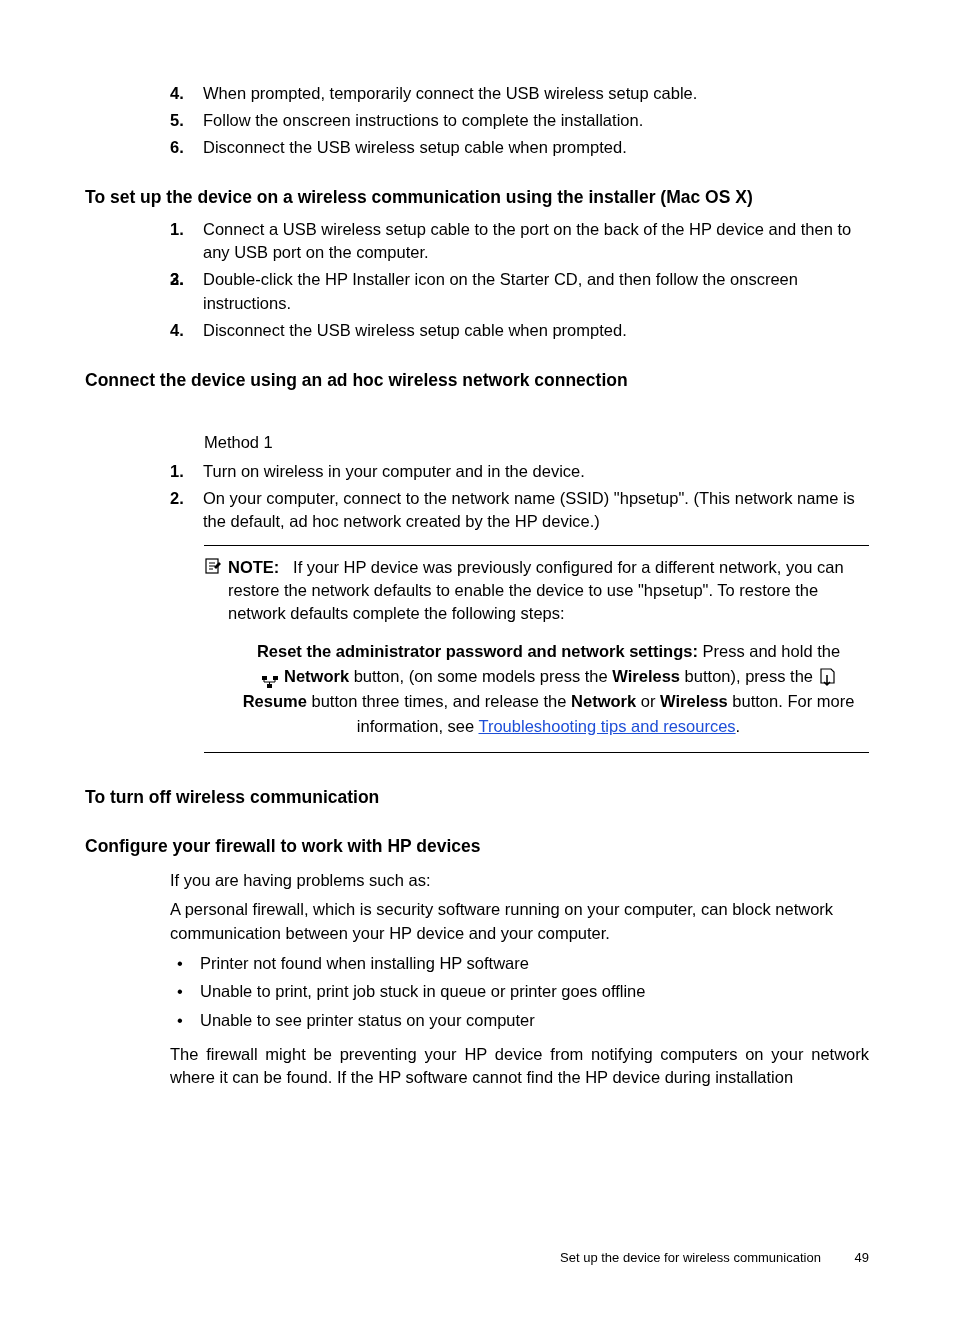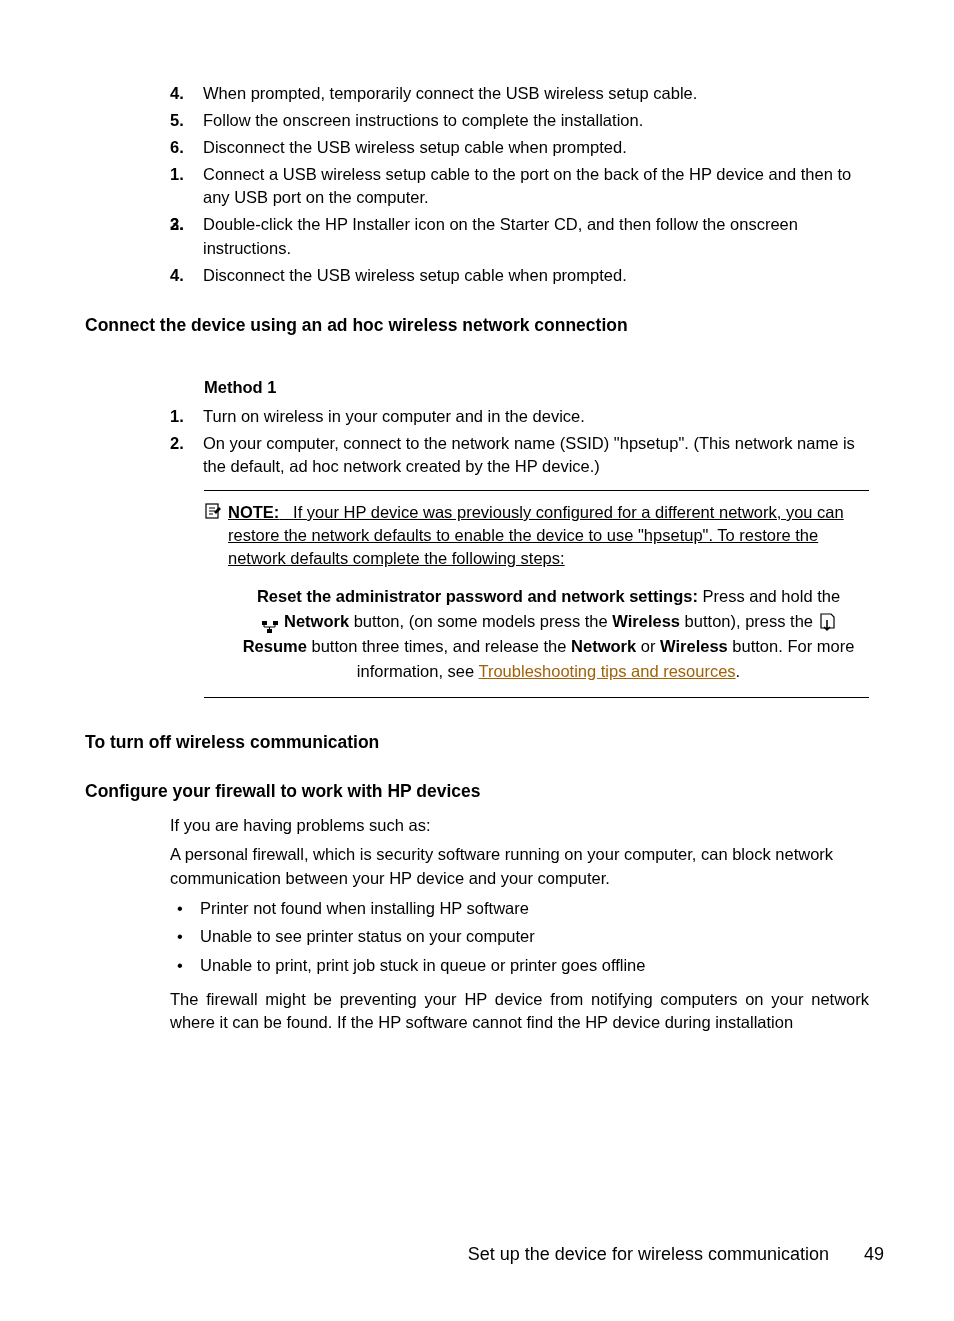--- a/index.html
+++ b/index.html
@@ -31,21 +31,21 @@
       font-weight: bold;
     }
     .section-heading {
       font-weight: bold;
       font-size: 17.5px;
       margin-top: 28px;
       margin-bottom: 10px;
       margin-left: 0;
     }
     .subsection-heading {
-      font-weight: bold;
+      font-weight: normal;
       font-size: 16.5px;
       margin-left: 119px;
       margin-top: 10px;
       margin-bottom: 8px;
     }
     .body-text {
       margin-left: 85px;
       line-height: 1.4;
       margin-top: 6px;
       margin-bottom: 6px;
@@ -71,21 +71,20 @@
       margin-top: 12px;
       border-top: 1px solid #000;
       border-bottom: 1px solid #000;
       padding-top: 10px;
       padding-bottom: 14px;
     }
     .note-row {
       position: relative;
       padding-left: 24px;
       line-height: 1.4;
-      text-decoration: underline;
     }
     .note-icon {
       position: absolute;
       left: 0;
       top: 1px;
       width: 18px;
       height: 18px;
     }
     .note-block-2 {
       padding-left: 24px;
@@ -100,29 +99,29 @@
       width: 18px;
       height: 14px;
     }
     .resume-icon {
       display: inline-block;
       vertical-align: middle;
       width: 18px;
       height: 22px;
     }
     .link {
-      color: #a16207;
+      color: #1d4ed8;
       text-decoration: underline;
       cursor: pointer;
     }
     .footer {
       position: absolute;
       bottom: 56px;
-      right: 70px;
-      font-size: 18px;
+      right: 85px;
+      font-size: 13px;
     }
     .footer-text {
       display: inline-block;
       margin-right: 30px;
     }
     .footer-page {
       display: inline-block;
     }
     .bold { font-weight: bold; }
     .sec-spacer { height: 22px; }
@@ -131,20 +130,21 @@
 <body>
 
 <div class="page">
 
   <ol class="ordered-list">
     <li><span class="num">4.</span><span>When prompted, temporarily connect the USB wireless setup cable.</span></li>
     <li><span class="num">5.</span><span>Follow the onscreen instructions to complete the installation.</span></li>
     <li><span class="num">6.</span><span>Disconnect the USB wireless setup cable when prompted.</span></li>
   </ol>
 
+  <h2 class="section-heading">To set up the device on a wireless communication using the installer (Mac OS X)</h2>
   <ol class="ordered-list">
     <li><span class="num">1.</span><span>Connect a USB wireless setup cable to the port on the back of the HP device and then to any USB port on the computer.</span></li>
     <li><span class="num">2.</span></li>
     <li><span class="num">3.</span><span>Double-click the HP Installer icon on the Starter CD, and then follow the onscreen instructions.</span></li>
     <li><span class="num">4.</span><span>Disconnect the USB wireless setup cable when prompted.</span></li>
   </ol>
 
   <h2 class="section-heading">Connect the device using an ad hoc wireless network connection</h2>
   <div class="sec-spacer"></div>
   <div class="subsection-heading">Method 1</div>
@@ -194,22 +194,22 @@
     </div>
   </div>
 
   <h2 class="section-heading" style="margin-top:34px">To turn off wireless communication</h2>
 
   <h2 class="section-heading" style="">Configure your firewall to work with HP devices</h2>
   <p class="body-text" style="margin-top:12px">If you are having problems such as:</p>
   <p class="body-text">A personal firewall, which is security software running on your computer, can block network communication between your HP device and your computer.</p>
   <ul class="bullet-list">
     <li><span>Printer not found when installing HP software</span></li>
+    <li><span>Unable to print, print job stuck in queue or printer goes offline</span></li>
     <li><span>Unable to see printer status on your computer</span></li>
-    <li><span>Unable to print, print job stuck in queue or printer goes offline</span></li>
   </ul>
   <p class="body-text" style="margin-top:10px;text-align:justify">The firewall might be preventing your HP device from notifying computers on your network where it can be found. If the HP software cannot find the HP device during installation</p>
 
 </div>
 
 <div class="footer">
   <span class="footer-text">Set up the device for wireless communication</span>
   <span class="footer-page">49</span>
 </div>
 

